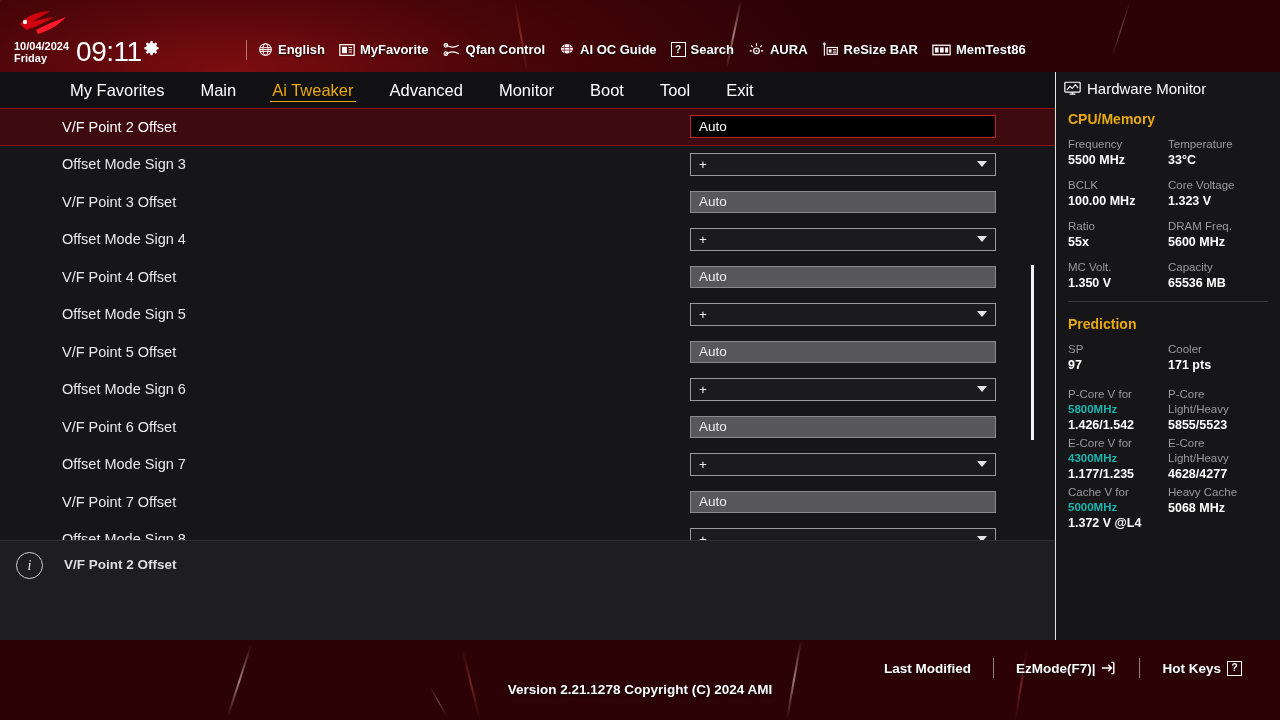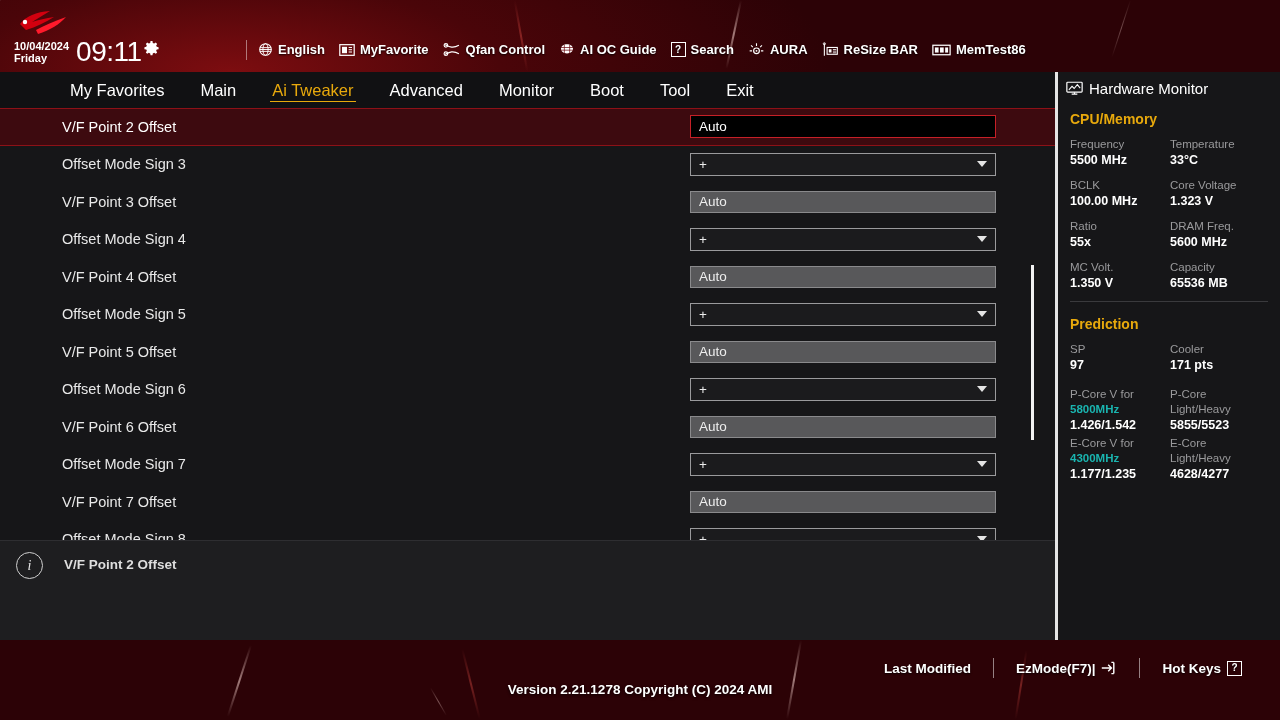--- a/index.html
+++ b/index.html
@@ -97,21 +97,21 @@
     position:absolute; left:16px; top:552px; width:27px; height:27px;
     border:1.5px solid #cfcfcf; border-radius:50%;
     display:flex; align-items:center; justify-content:center;
     color:#e5e5e5; font-size:14px; font-style:italic; font-family:"Liberation Serif", serif;
   }
   .help-text { position:absolute; left:64px; top:557px; color:#dedede; font-size:13.5px; font-weight:bold;}
 
   
   .hwpanel {
     position:absolute; left:1055px; top:72px; width:225px; height:568px;
-    background:#161618; border-left:3px solid #e5e5e5;
+    background:#161618; border-left:1px solid #e5e5e5;
   }
   .hw-title { display:flex; align-items:center; gap:6px; padding:8px 0 0 8px; color:#fff; font-size:15px; }
   .hw-section { color:#e8a90c; font-size:14px; padding:14px 0 0 12px; font-weight:bold;}
   .hw-grid { padding:10px 0 0 12px; }
   .hw-pair { display:flex; margin-bottom:10px; }
   .hw-cell { width:100px; }
   .hw-k { color:#9a9a9c; font-size:11.5px; line-height:15px; }
   .hw-k.accent { color:#1ab5b0; font-weight:bold;}
   .hw-v { color:#fff; font-size:12.5px; font-weight:bold; line-height:16px;}
   .hw-divider { height:1px; background:#3a3a3d; margin:6px 12px 0 12px; }
@@ -422,20 +422,30 @@
               <div class="hw-k accent">4300MHz</div>
               <div class="hw-v">1.177/1.235</div>
             </div>
             <div class="hw-cell">
               <div class="hw-k">E-Core</div>
               <div class="hw-k">Light/Heavy</div>
               <div class="hw-v">4628/4277</div>
             </div>
           </div>
           <div class="hw-pair">
+            <div class="hw-cell">
+              <div class="hw-k">Cache V for</div>
+              <div class="hw-k accent">5000MHz</div>
+              <div class="hw-v">1.372 V @L4</div>
+            </div>
+            <div class="hw-cell">
+              <div class="hw-k">Heavy Cache</div>
+              <div class="hw-k"></div>
+              <div class="hw-v">5068 MHz</div>
+            </div>
           </div>
         </div>
       </div>
   </div>
 
   <div class="footer">
     <div class="foot-items">
       <div class="foot-item">
         <span>Last Modified</span>
       </div>

